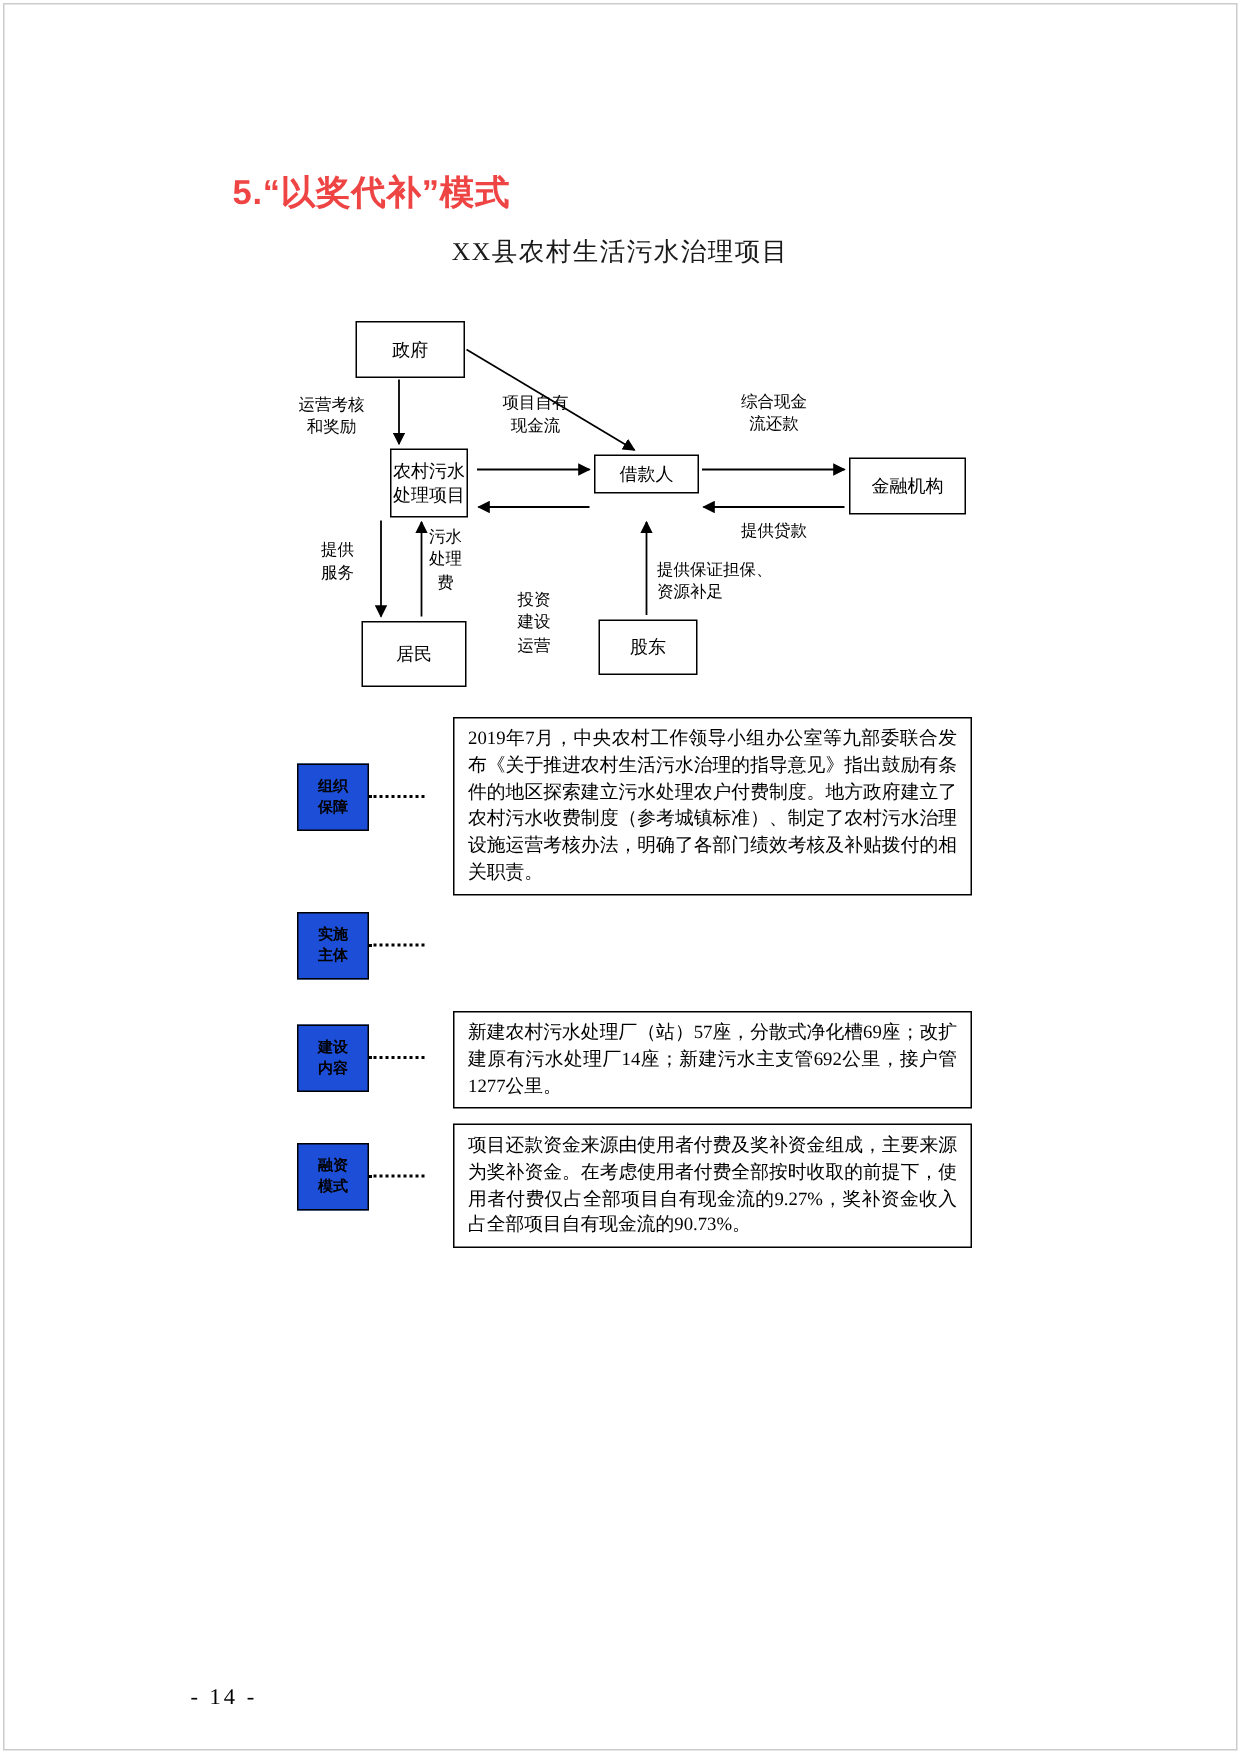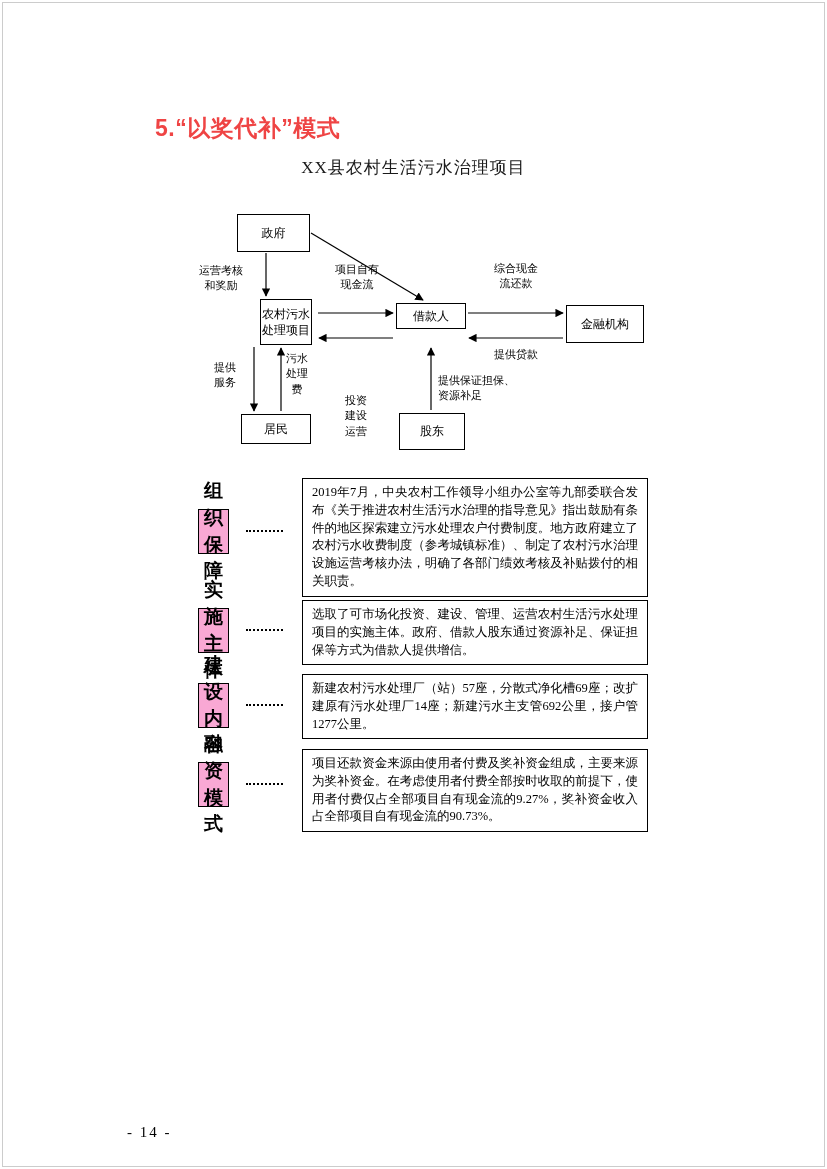--- a/index.html
+++ b/index.html
@@ -68,30 +68,30 @@
     font-size: 11px;
     line-height: 1.4;
     text-align: center;
     white-space: pre-line;
   }
   .flabel.left-align { text-align: left; }
 
   .sec-label {
     position: absolute;
     left: 198px;
-    width: 31px;
+    width: 48px;
     height: 45px;
     border: 1px solid #000;
-    background: #f9a8d4;
+    background: #1d4ed8;
     display: flex;
     align-items: center;
     justify-content: center;
     text-align: center;
     font-weight: bold;
-    font-size: 19px;
+    font-size: 10px;
     line-height: 1.4;
     white-space: pre-line;
   }
   .sec-connector {
     position: absolute;
     left: 246px;
     width: 37px;
     border-top: 2px dotted #000;
   }
   .sec-body {
@@ -149,21 +149,21 @@
     <line x1="281" y1="411" x2="281" y2="348" marker-end="url(#ah)"></line>
 
     <line x1="431" y1="410" x2="431" y2="348" marker-end="url(#ah)"></line>
   </svg>
 
   <div class="fbox" style="left:237px; top:214px; width:73px; height:38px;">政府</div>
   <div class="fbox" style="left:240px; top:299px; width:52px; height:46px;margin-left:20px;">农村污水
 处理项目</div>
   <div class="fbox" style="left:396px; top:303px; width:70px; height:26px;">借款人</div>
   <div class="fbox" style="left:566px; top:305px; width:78px; height:38px;">金融机构</div>
-  <div class="fbox" style="left:241px; top:414px; width:70px; height:30px;">居民</div>
+  <div class="fbox" style="left:241px; top:414px; width:70px; height:44px;">居民</div>
   <div class="fbox" style="left:399px; top:413px; width:66px; height:37px;">股东</div>
 
   <div class="flabel" style="left:189px; top:263px; width:64px;">运营考核
 和奖励</div>
   <div class="flabel" style="left:329px; top:262px; width:56px;">项目自有
 现金流</div>
   <div class="flabel" style="left:488px; top:261px; width:56px;">综合现金
 流还款</div>
   <div class="flabel" style="left:482px; top:347px; width:68px;">提供贷款</div>
   <div class="flabel" style="left:336px; top:349px; width:40px;margin-top:44px;">投资
@@ -178,21 +178,20 @@
 资源补足</div>
 
   <div class="sec-label" style="top:509px;">组织
 保障</div>
   <div class="sec-connector" style="top:530px;"></div>
   <div class="sec-body" style="top:478px;">2019年7月，中央农村工作领导小组办公室等九部委联合发布《关于推进农村生活污水治理的指导意见》指出鼓励有条件的地区探索建立污水处理农户付费制度。地方政府建立了农村污水收费制度（参考城镇标准）、制定了农村污水治理设施运营考核办法，明确了各部门绩效考核及补贴拨付的相关职责。</div>
 
   <div class="sec-label" style="top:608px;">实施
 主体</div>
   <div class="sec-connector" style="top:629px;"></div>
-  <div class="sec-body" style="top:600px;">选取了可市场化投资、建设、管理、运营农村生活污水处理项目的实施主体。政府、借款人股东通过资源补足、保证担保等方式为借款人提供增信。</div>
 
   <div class="sec-label" style="top:683px;">建设
 内容</div>
   <div class="sec-connector" style="top:704px;"></div>
   <div class="sec-body" style="top:674px;">新建农村污水处理厂（站）57座，分散式净化槽69座；改扩建原有污水处理厂14座；新建污水主支管692公里，接户管1277公里。</div>
 
   <div class="sec-label" style="top:762px;">融资
 模式</div>
   <div class="sec-connector" style="top:783px;"></div>
   <div class="sec-body" style="top:749px;">项目还款资金来源由使用者付费及奖补资金组成，主要来源为奖补资金。在考虑使用者付费全部按时收取的前提下，使用者付费仅占全部项目自有现金流的9.27%，奖补资金收入占全部项目自有现金流的90.73%。</div>

